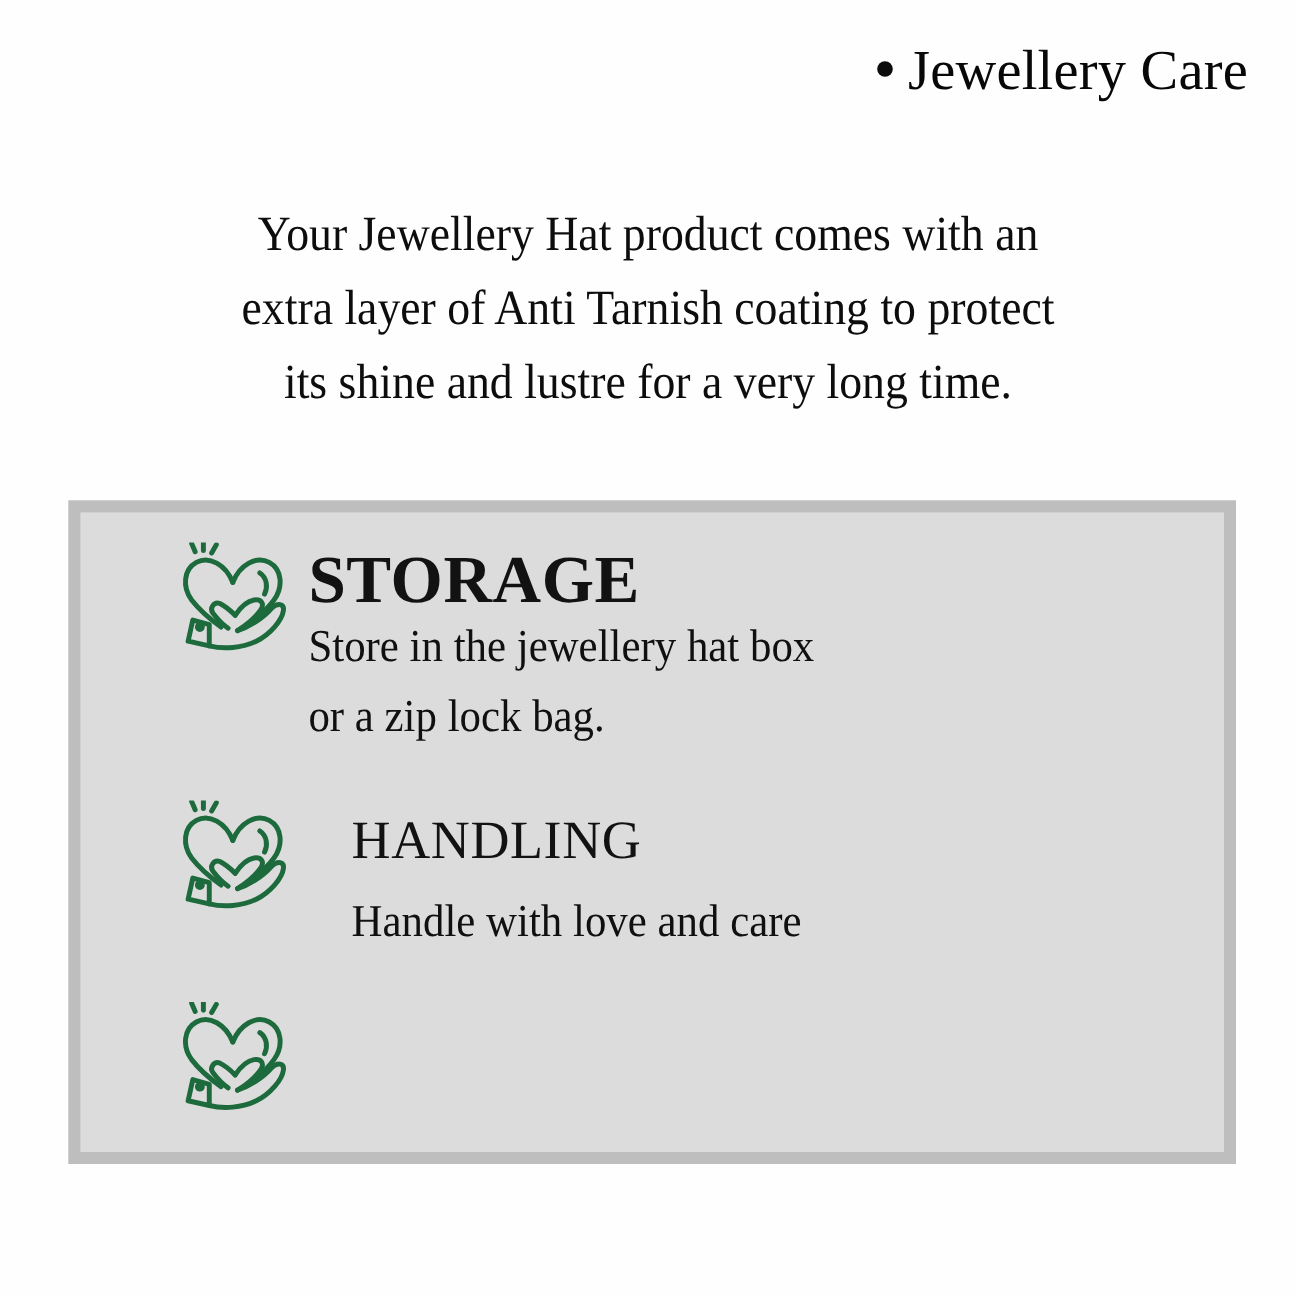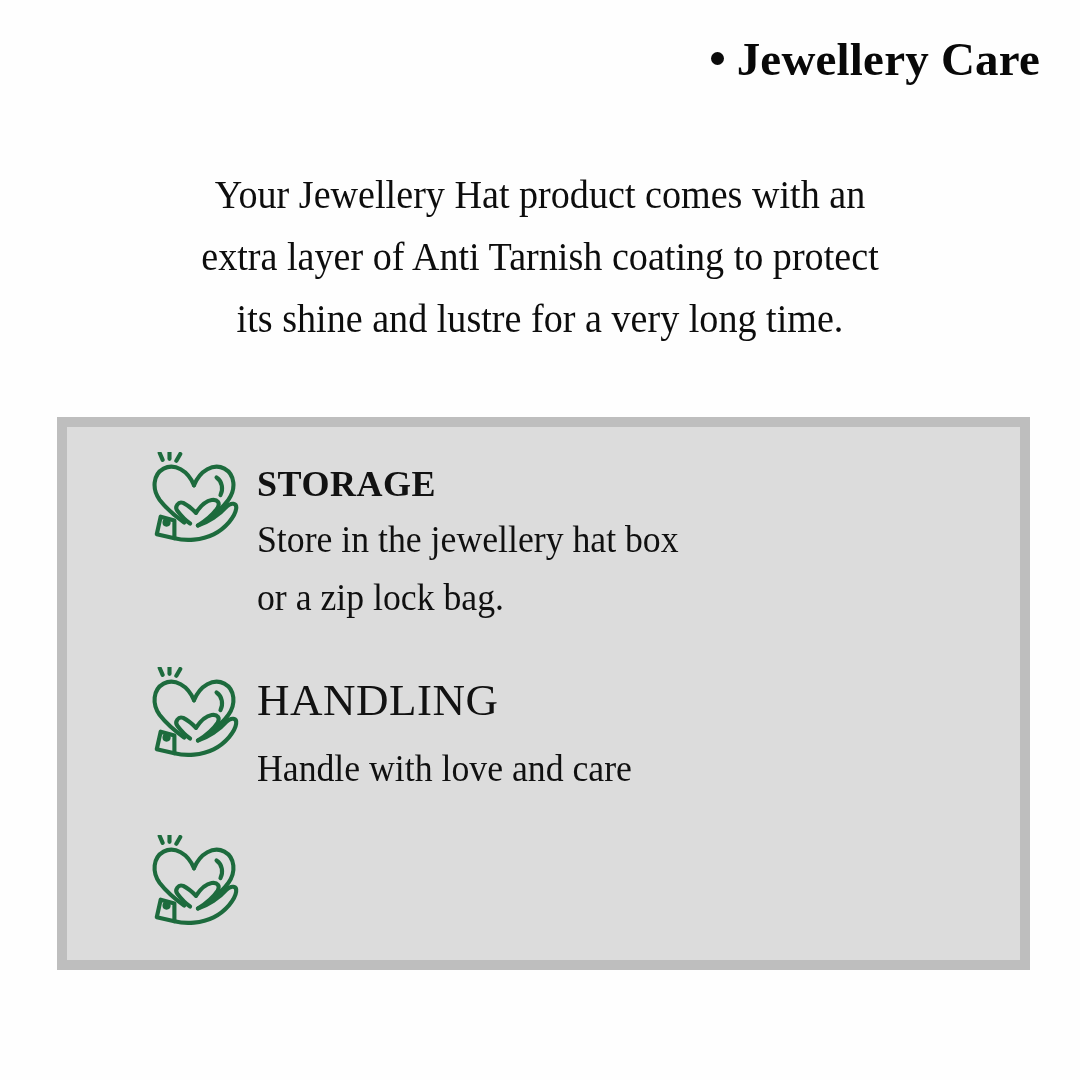--- a/index.html
+++ b/index.html
@@ -19,21 +19,21 @@
   
   .page-title {
     position: absolute;
     top: 34px;
     right: 40px;
     width: 1000px;
     text-align: right;
     font-family: "Liberation Serif", "DejaVu Serif", serif;
     font-size: 47px;
     line-height: 1.1;
-    font-weight: 700;
+    font-weight: 400;
     letter-spacing: 0.2px;
     color: #080808;
     white-space: nowrap;
   }
   .page-title .bullet-dot {
     display: inline-block;
     width: 13px;
     height: 13px;
     border-radius: 50%;
     background: #0b0b0b;
@@ -69,40 +69,40 @@
     background: #dcdcdc;
     border: 10px solid #bebebe;
   }
 
   .care-row {
     position: absolute;
     display: flex;
     align-items: flex-start;
   }
   .row-storage  { left: 78px; top: 25px; }
-  .row-handling { left: 78px; top: 240px; }
+  .row-handling { left: 78px; top: 240px; gap: 36px; }
   .row-liquids  { left: 78px; top: 408px; }
 
   .row-icon {
     flex: 0 0 auto;
     width: 98px;
     height: 98px;
     margin-right: 14px;
   }
   .row-icon svg { display: block; width: 98px; height: 98px; }
 
   .row-text { padding-top: 6px; }
 
   .row-heading {
     font-family: "Liberation Serif", "DejaVu Serif", serif;
     color: #121212;
     white-space: nowrap;
   }
   .heading-storage {
-    font-size: 36px;
+    font-size: 56px;
     line-height: 52px;
     font-weight: 600;
     letter-spacing: 0.5px;
   }
   .heading-handling {
     font-size: 45px;
     line-height: 54px;
     font-weight: 400;
     letter-spacing: 0.5px;
   }

